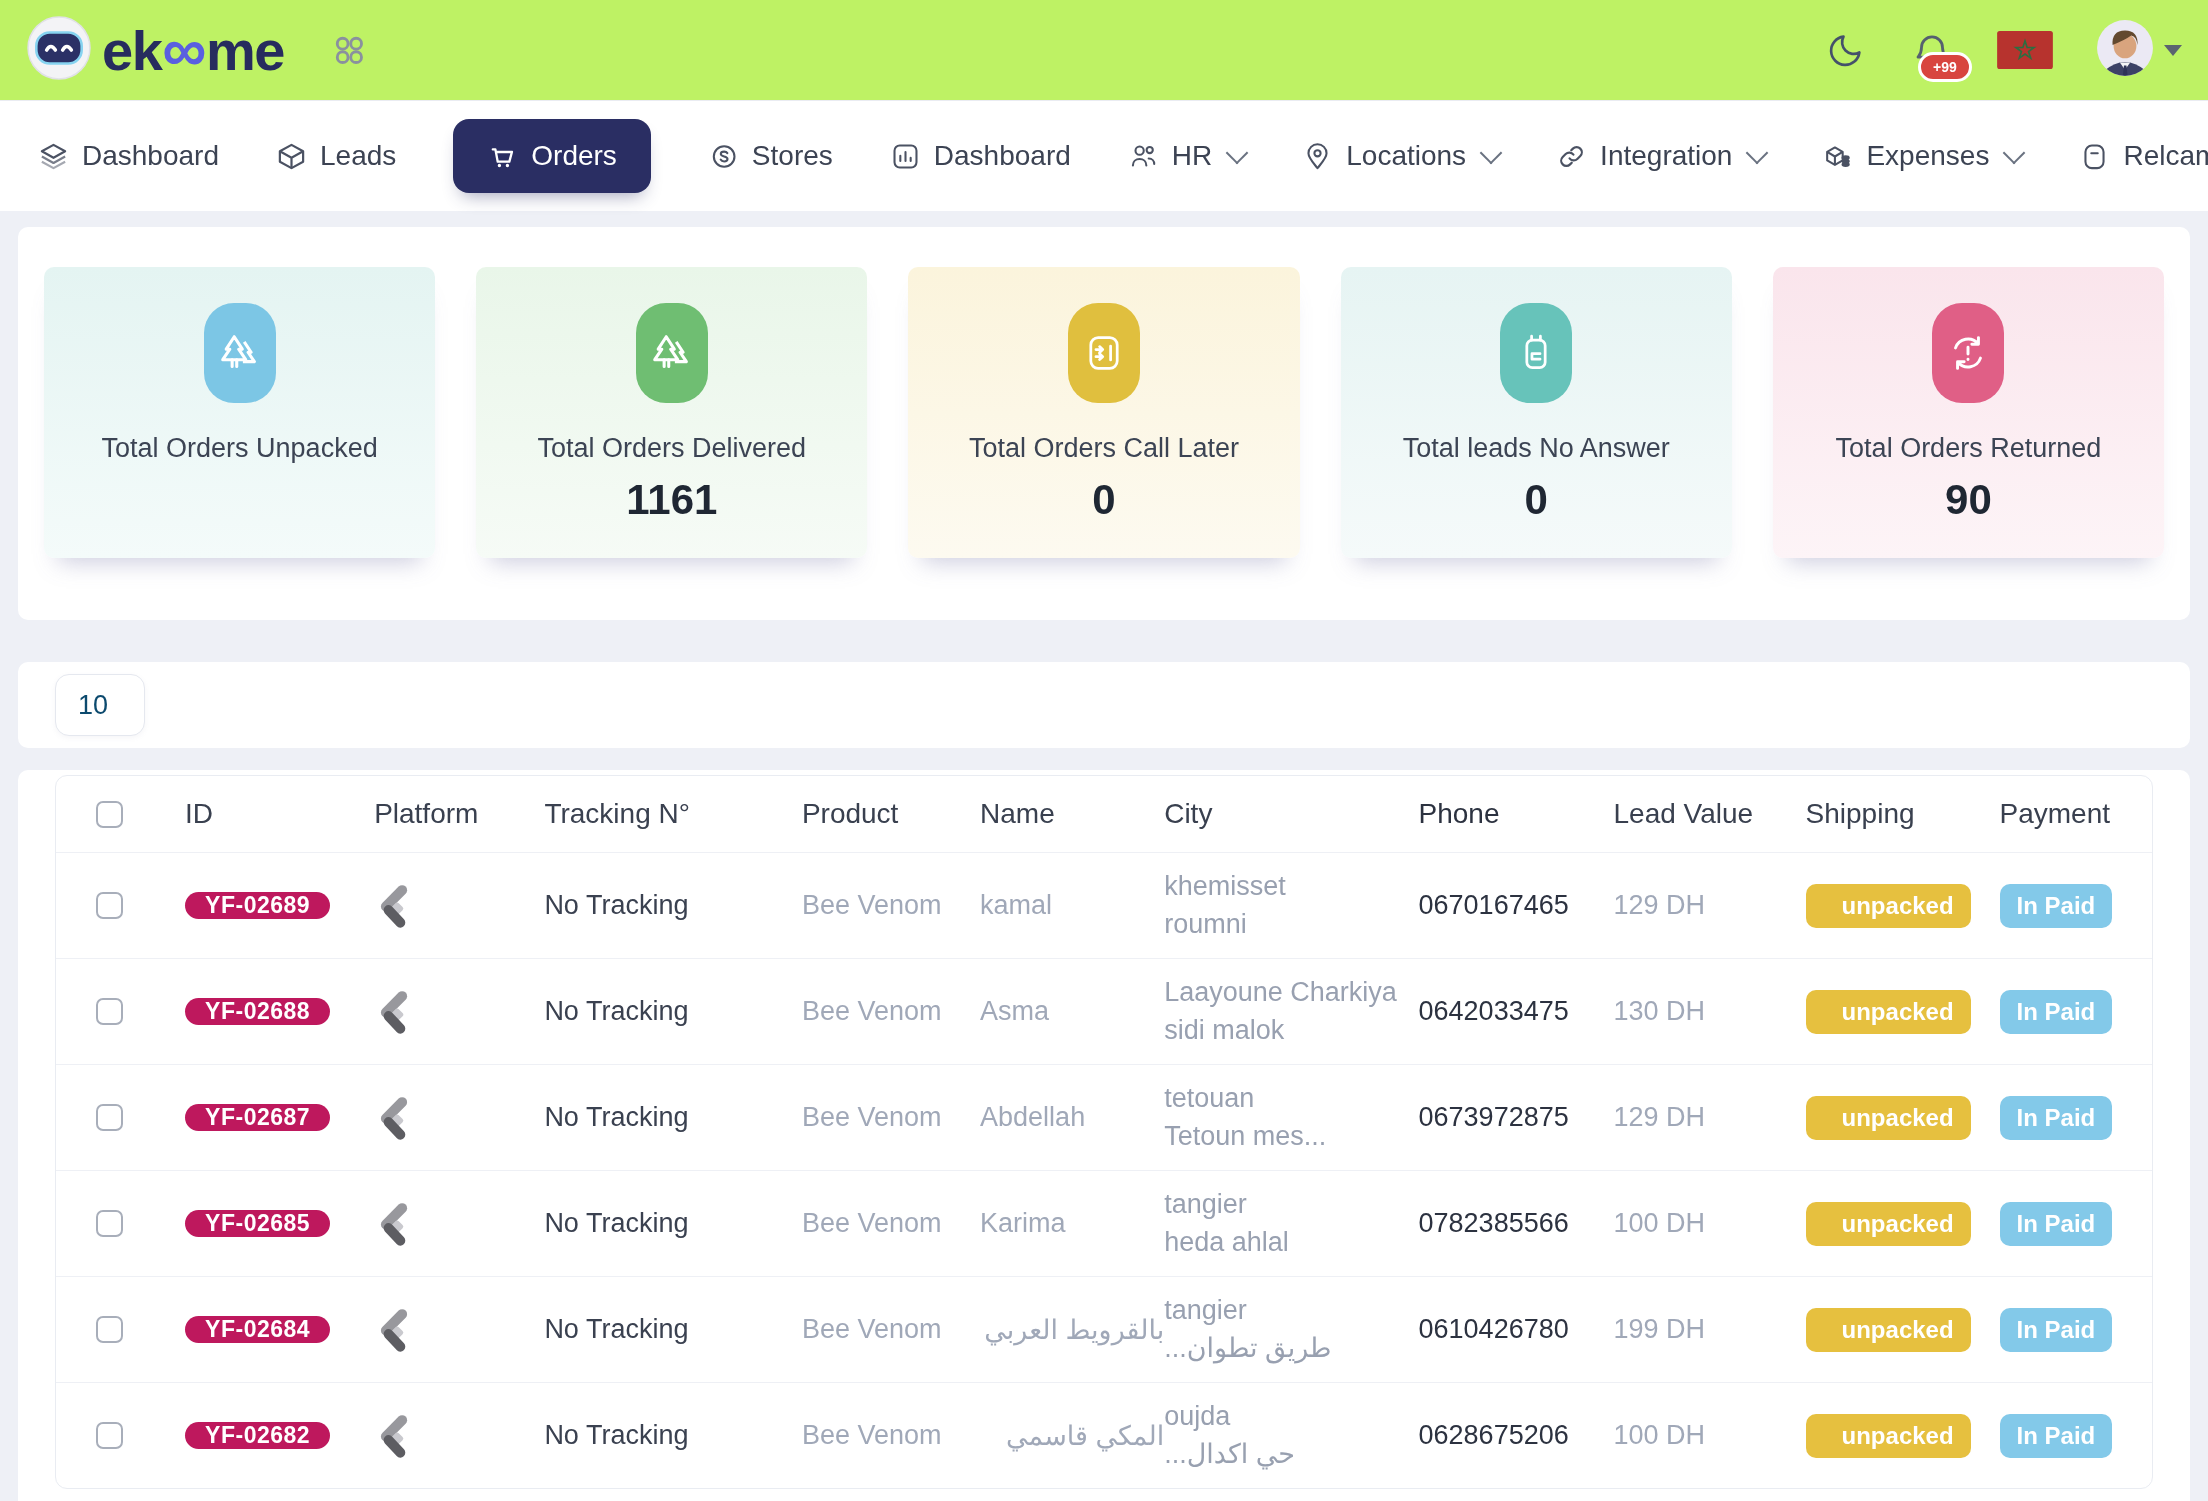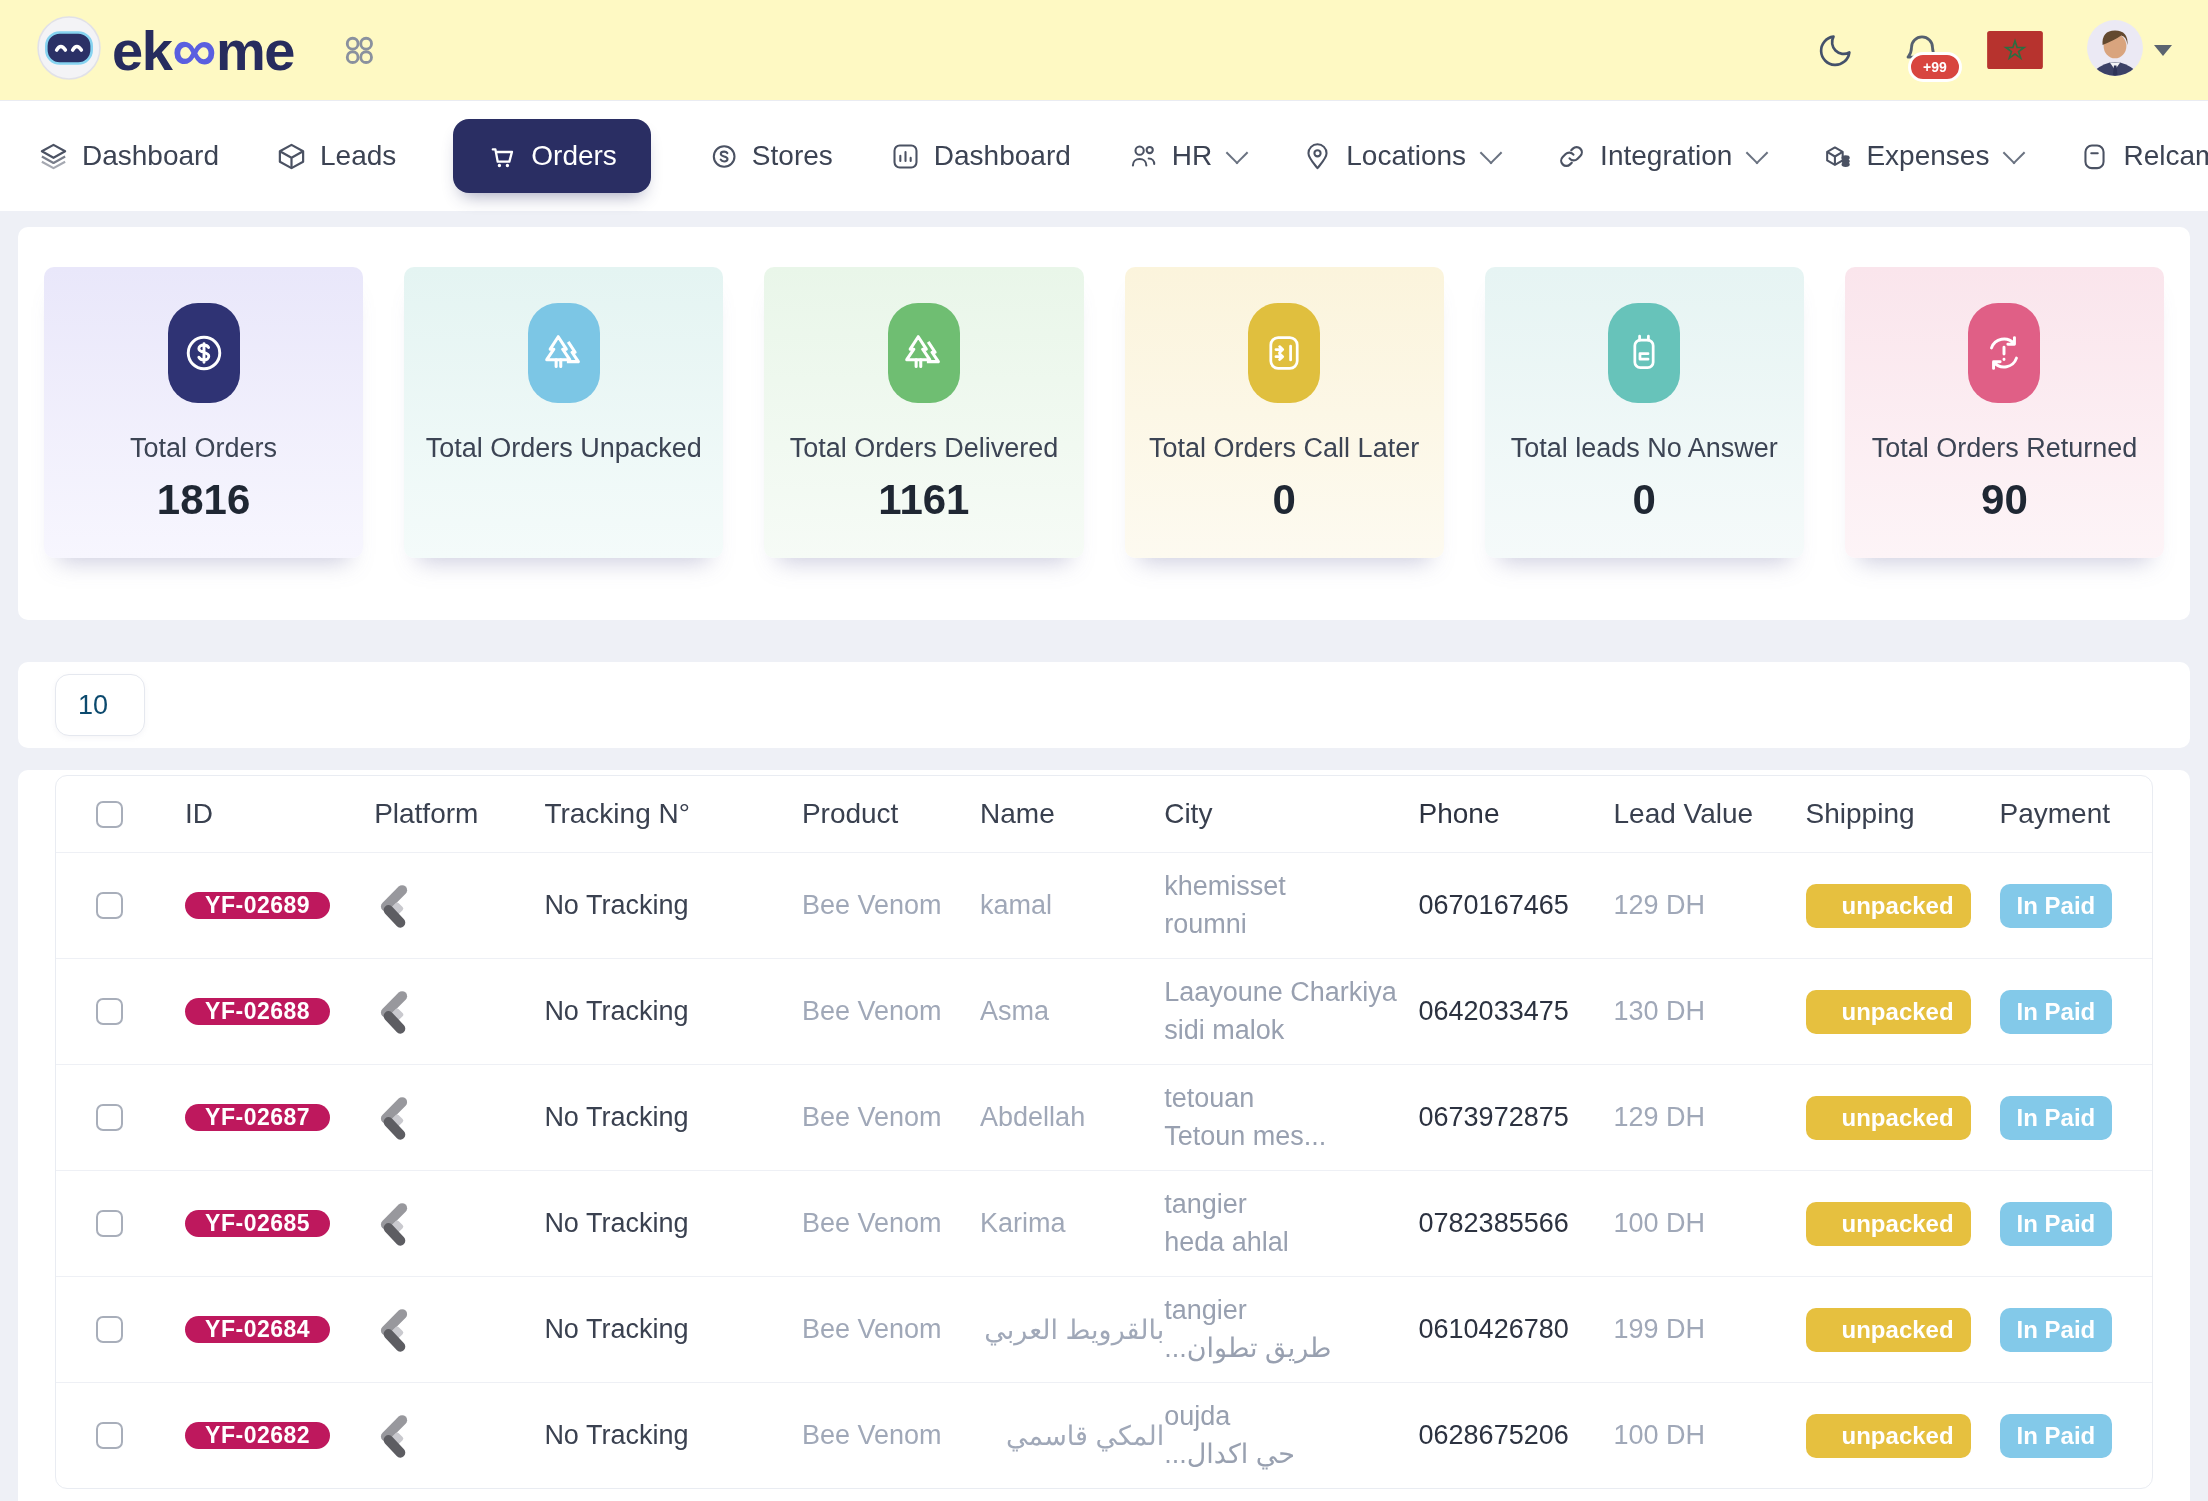--- a/index.html
+++ b/index.html
@@ -1,21 +1,21 @@
 <!DOCTYPE html>
 <html><head>
 <meta charset="utf-8">
 <style>
   * { margin:0; padding:0; box-sizing:border-box; }
   html,body { width:2208px; height:1501px; overflow:hidden; background:#eef0f6;
     font-family:"Liberation Sans", sans-serif; color:#3a4150; }
 
   
-  .topbar { height:101px; background:#fef9c3; display:flex; align-items:center;
-    padding:0 36px; border-bottom:1px solid #eaecf2; }
+  .topbar { height:101px; background:#bef264; display:flex; align-items:center;
+    padding:0 26px; border-bottom:1px solid #eaecf2; }
   .brand { display:flex; align-items:center; gap:10px; }
   .brand-word { font-size:56px; font-weight:800; color:#272c5e; letter-spacing:-1.5px; display:flex; align-items:center; }
   .brand-word .inf { color:#5a5fe0; font-size:62px; font-weight:800; margin:0 1px; line-height:1; }
   .apps-btn { margin-left:46px; display:flex; align-items:center; }
   .top-right { margin-left:auto; display:flex; align-items:center; gap:42px; }
   .iconbtn { position:relative; width:44px; height:44px; display:flex; align-items:center; justify-content:center; cursor:pointer; }
   .notif-badge { position:absolute; top:-16px; left:8px; background:#d8453f; color:#fff;
     font-size:14px; font-weight:700; padding:4px 12px; border-radius:20px; border:3px solid #fff;margin-top:40px; }
   .avatar-wrap { display:flex; align-items:center; gap:10px; }
   .caret { width:0; height:0; border-left:9px solid transparent; border-right:9px solid transparent;
@@ -231,30 +231,20 @@
     <svg width="31" height="31" viewBox="0 0 24 24" fill="none" stroke="#4b5263" stroke-width="1.6" stroke-linecap="round">
       <rect x="5" y="3.5" width="14" height="17.5" rx="5"></rect>
         <path d="M9.5 9.5 h5"></path>
     </svg>
     <span>Relcamation</span>
   </div>
 </div>
 
 <div class="cards-panel">
 
-  <div class="stat-card" style="background:linear-gradient(180deg,#e9e7fa,#f7f6fe)">
-    <div class="stat-icon" style="background:#2f3374">
-      <svg width="44" height="44" viewBox="0 0 24 24" fill="none" stroke="#fff" stroke-width="1.6" stroke-linecap="round">
-        <circle cx="12" cy="12" r="8.6"></circle>
-        <path d="M12 6.9 V17.1 M14.5 9 c-.5 -.9 -1.4 -1.4 -2.5 -1.4 -1.6 0 -2.8 .8 -2.8 2 0 2.7 5.4 1.5 5.4 4.2 0 1.3 -1.2 2 -2.6 2 -1.3 0 -2.3 -.6 -2.8 -1.5"></path>
-      </svg>
-    </div>
-    <div class="stat-label">Total Orders</div>
-    <div class="stat-value">1816</div>
-  </div>
 
   <div class="stat-card" style="background:linear-gradient(180deg,#e4f4f2,#f4fbfa)">
     <div class="stat-icon" style="background:#7cc6e5">
       <svg width="46" height="46" viewBox="0 0 24 24" fill="none" stroke="#fff" stroke-width="1.6" stroke-linejoin="round">
         <path d="M9 3.5 13.2 10 H11.3 L15 15.5 H3 L6.7 10 H4.8 Z"></path>
         <path d="M14.2 6.2 17.8 11.6 H16.2 L19.5 16.5 H13.5"></path>
         <path d="M7.9 15.5 V19 M10.3 15.5 V19" stroke-linecap="round"></path>
       </svg>
     </div>
     <div class="stat-label">Total Orders Unpacked</div>

